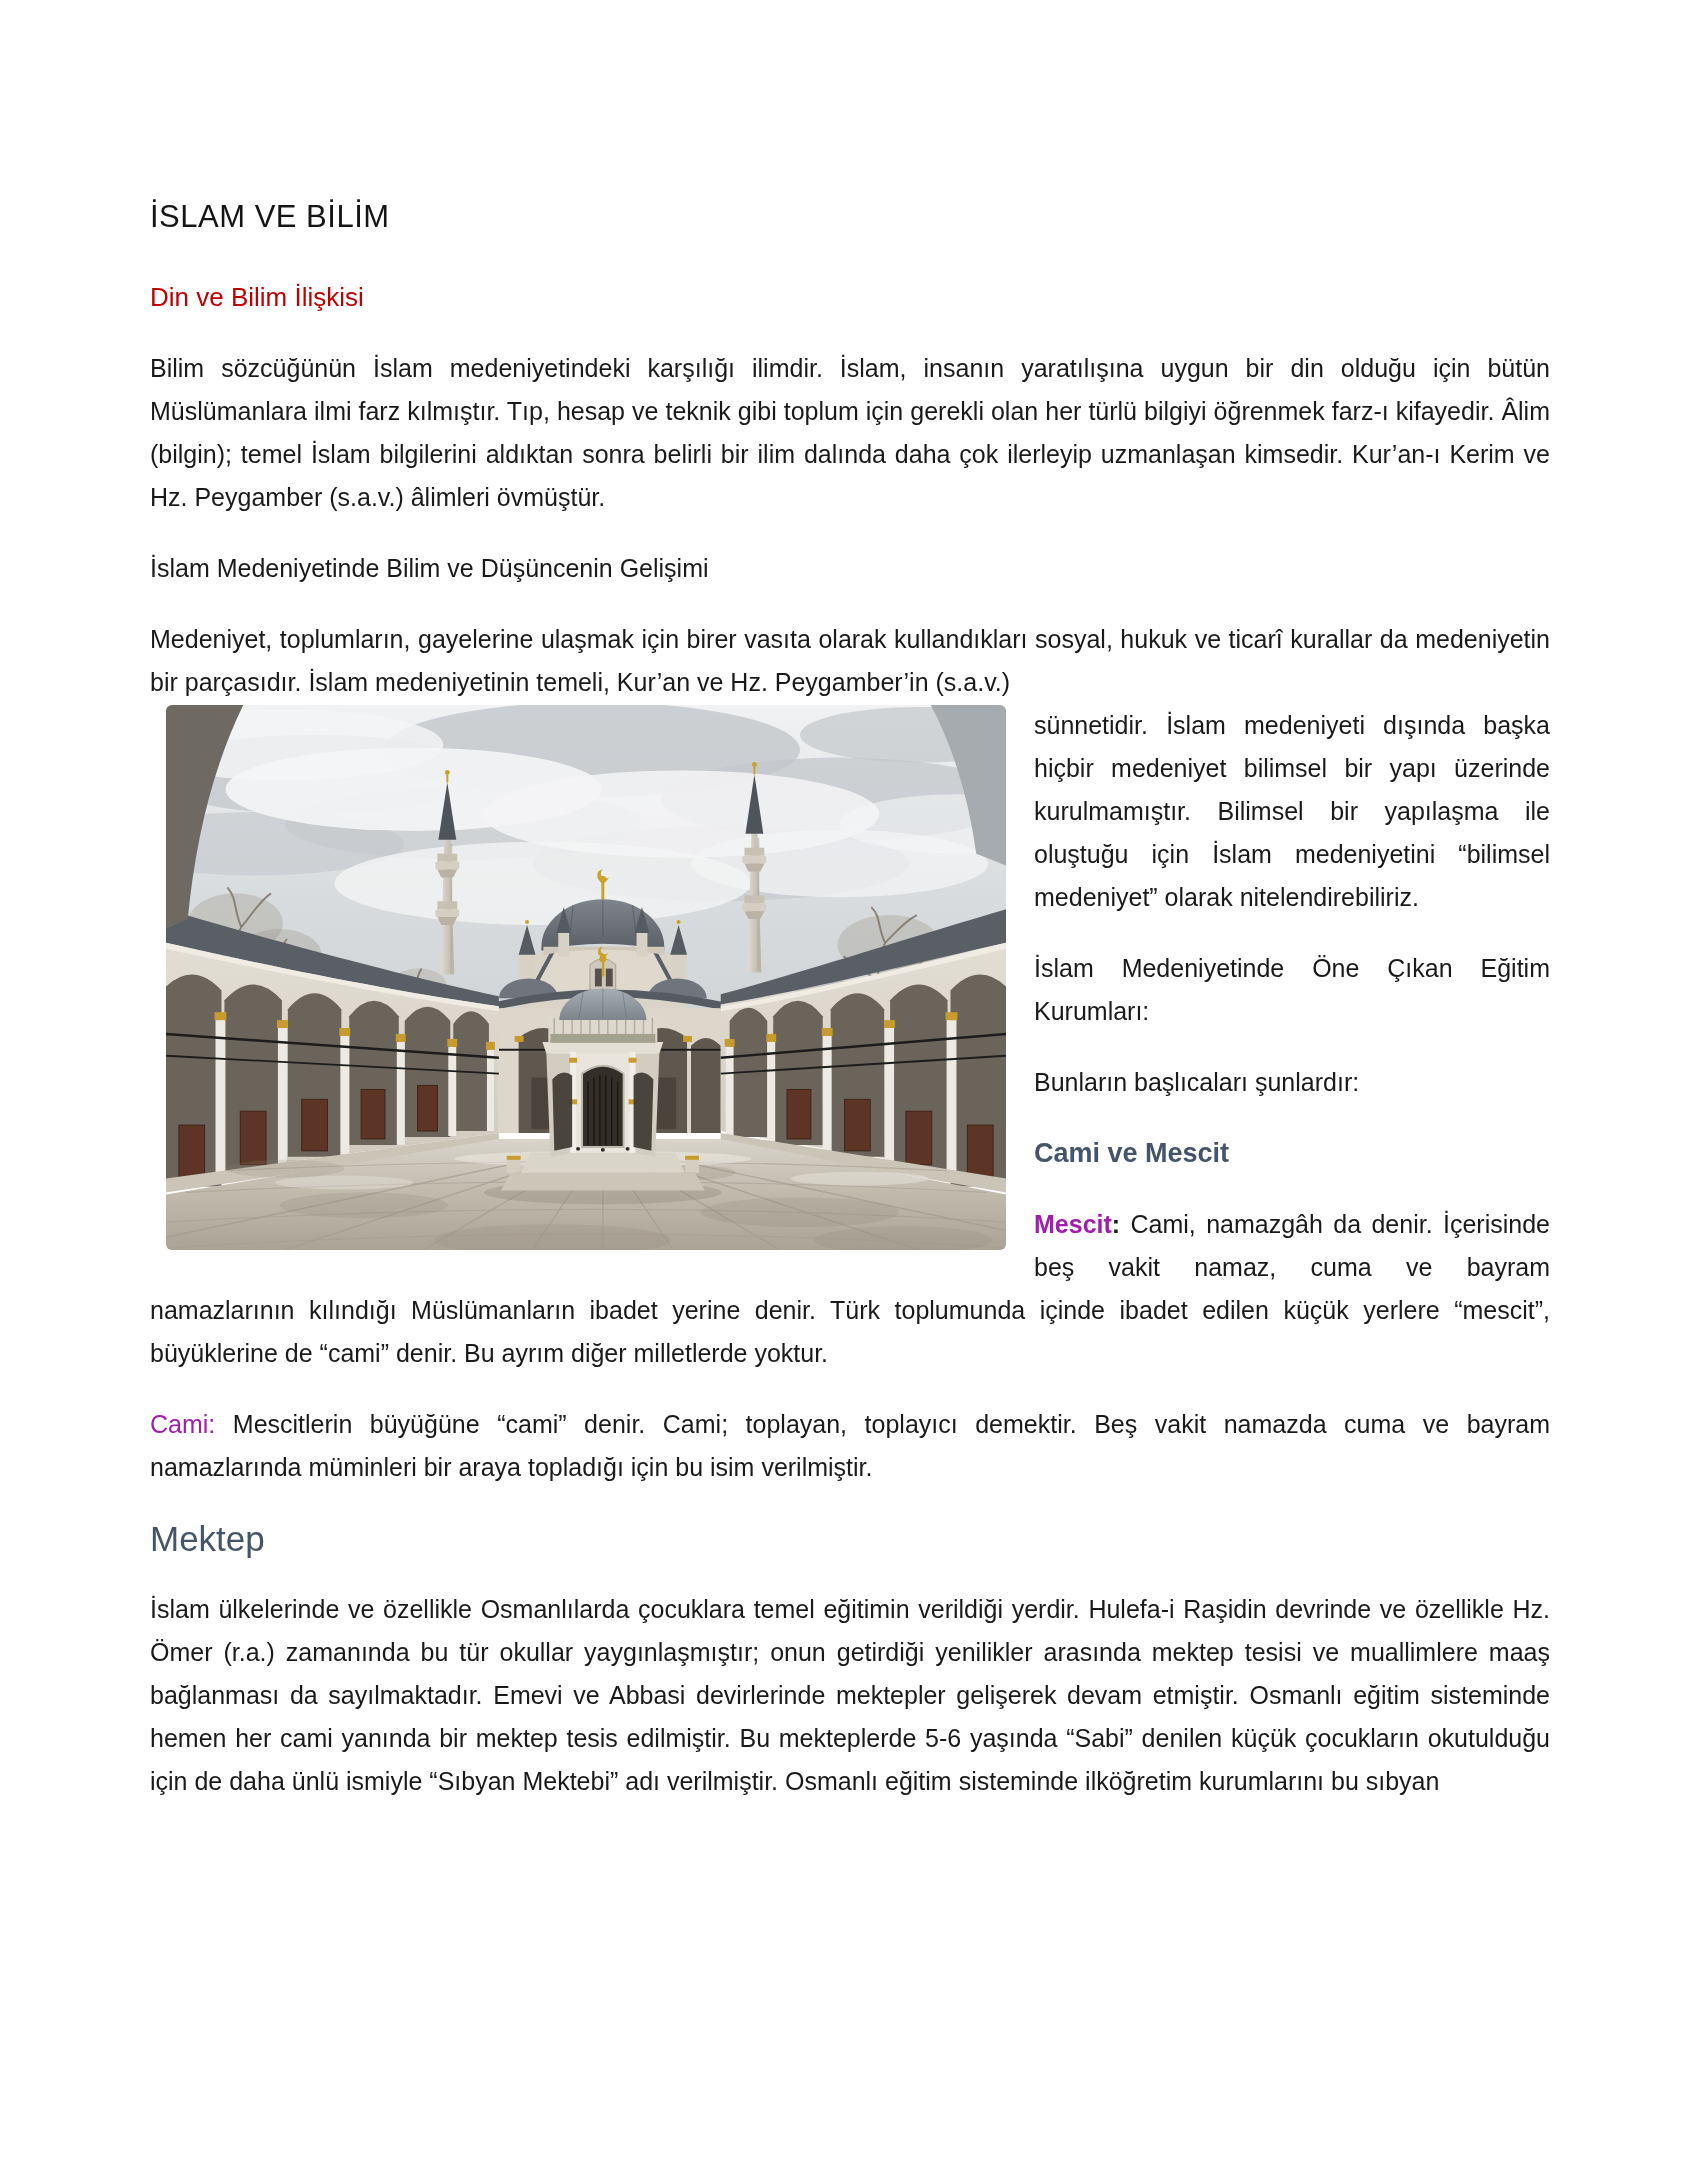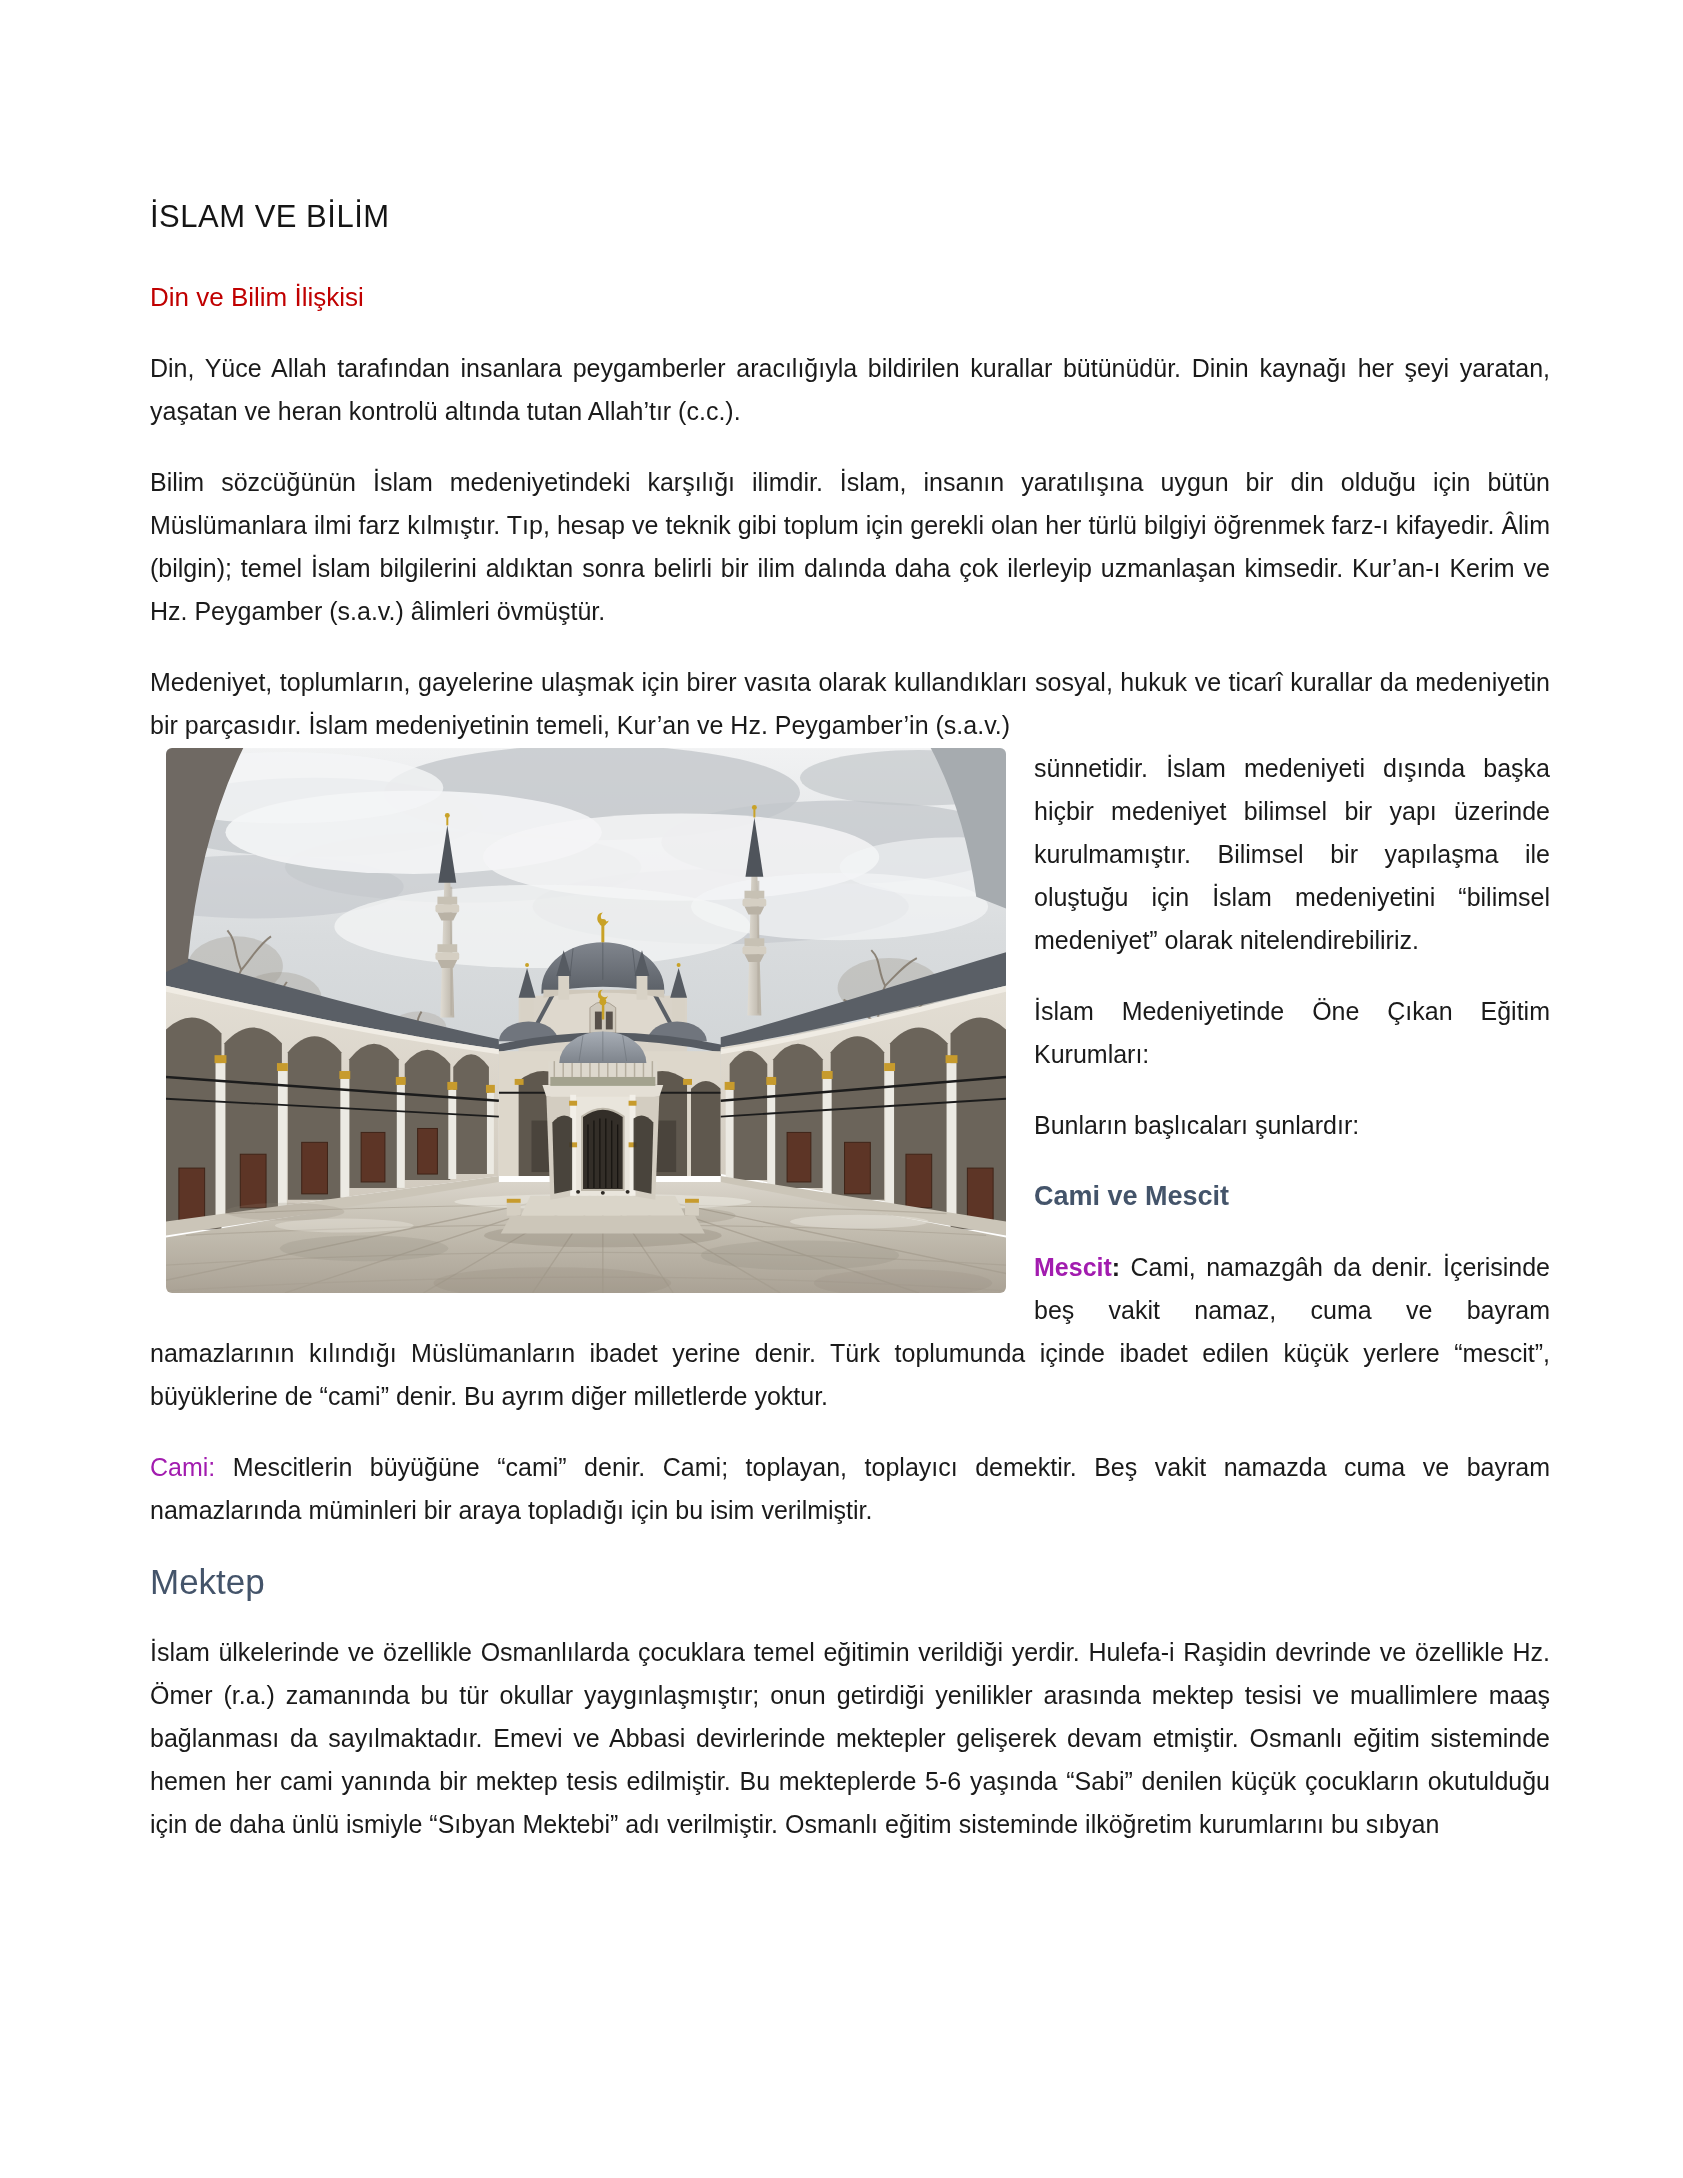--- a/index.html
+++ b/index.html
@@ -48,24 +48,24 @@
 </style>
 </head>
 <body>
 
 <div class="page">
 
   <h1 class="doc-title">İSLAM VE BİLİM</h1>
 
   <h2 class="red-head">Din ve Bilim İlişkisi</h2>
 
-  <p>Din, Yüce Allah tarafından insanlara peygamberler aracılığıyla bildirilen kurallar bütünüdür. Dinin kaynağı her şeyi yaratan, yaşatan ve heran kontrolü altında tutan Allah’tır (c.c.).</p>
 
   <p>Bilim sözcüğünün İslam medeniyetindeki karşılığı ilimdir. İslam, insanın yaratılışına uygun bir din olduğu için bütün Müslümanlara ilmi farz kılmıştır. Tıp, hesap ve teknik gibi toplum için gerekli olan her türlü bilgiyi öğrenmek farz-ı kifayedir. Âlim (bilgin); temel İslam bilgilerini aldıktan sonra belirli bir ilim dalında daha çok ilerleyip uzmanlaşan kimsedir. Kur’an-ı Kerim ve Hz. Peygamber (s.a.v.) âlimleri övmüştür.</p>
 
+  <p class="plain-head">İslam Medeniyetinde Bilim ve Düşüncenin Gelişimi</p>
 
   <p class="no-gap">Medeniyet, toplumların, gayelerine ulaşmak için birer vasıta olarak kullandıkları sosyal, hukuk ve ticarî kurallar da medeniyetin bir parçasıdır. İslam medeniyetinin temeli, Kur’an ve Hz. Peygamber’in (s.a.v.)</p>
 
   <p><span class="photo-wrap">
         <svg viewBox="0 0 848 550" xmlns="http://www.w3.org/2000/svg" aria-hidden="true">
     <defs>
       <linearGradient id="sky" x1="0" y1="0" x2="0" y2="1">
         <stop offset="0" stop-color="#f1f2f3"></stop>
               <stop offset="0.55" stop-color="#d9dcde"></stop>
               <stop offset="1" stop-color="#cfd3d5"></stop>

